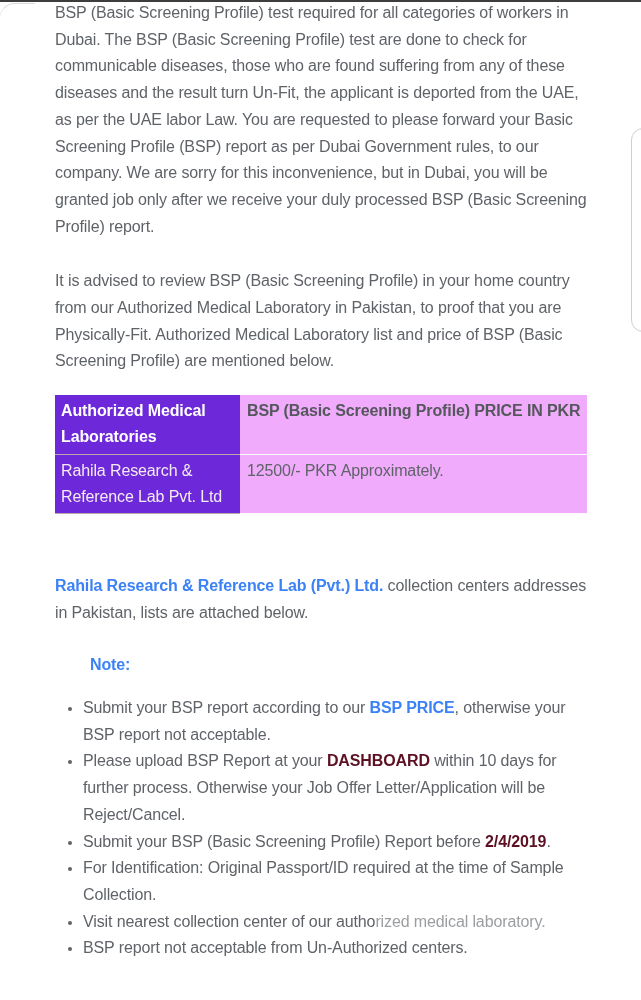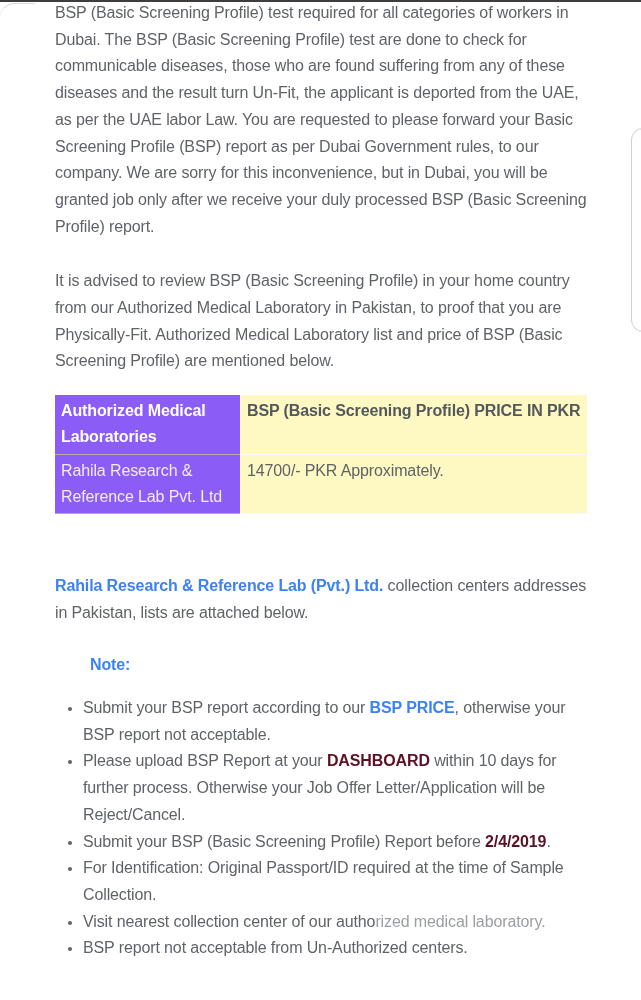--- a/index.html
+++ b/index.html
@@ -51,28 +51,28 @@
     border-collapse: separate; border-spacing: 0;
     width: 532px; table-layout: fixed;
     margin-top: 20px;
   }
   .lab-table td {
     vertical-align: top;
     line-height: 26.2px;
     height: 55px;
   }
   .cell-dark {
-    background: #8b5cf6;
+    background: #6d28d9;
     color: #f4ebee;
     padding: 3px 8px 3px 6px;
     border-bottom: 1.5px solid #b9aab0;
   }
   .cell-dark.hdr { font-weight: 700; color: #ffffff; }
   .cell-light {
-    background: #fef9c3;
+    background: #f0abfc;
     color: #5f6368;
     padding: 3px 4px 3px 7px;
     border-bottom: 1.5px solid #fafafa;
   }
   .cell-light.hdr { font-weight: 700; color: #54575b; }
 
   ul.notes {
     margin: 16px 0 0;
     padding-left: 28px;
     list-style: disc;
@@ -97,21 +97,21 @@
         <col style="width:185px">
         <col style="width:347px">
       </colgroup>
     <tbody>
       <tr>
         <td class="cell-dark hdr">Authorized Medical Laboratories</td>
         <td class="cell-light hdr">BSP (Basic Screening Profile) PRICE IN PKR</td>
       </tr>
       <tr>
         <td class="cell-dark">Rahila Research &amp; Reference Lab Pvt. Ltd</td>
-        <td class="cell-light">14700/- PKR Approximately.</td>
+        <td class="cell-light">12500/- PKR Approximately.</td>
       </tr>
     </tbody>
   </table>
 
   <p id="p3"><span class="b">Rahila Research &amp; Reference Lab (Pvt.) Ltd.</span><span> collection centers addresses in Pakistan, lists are attached below.</span></p>
 
 
   <p id="note" class="b">Note:</p>
 
   <ul class="notes">

